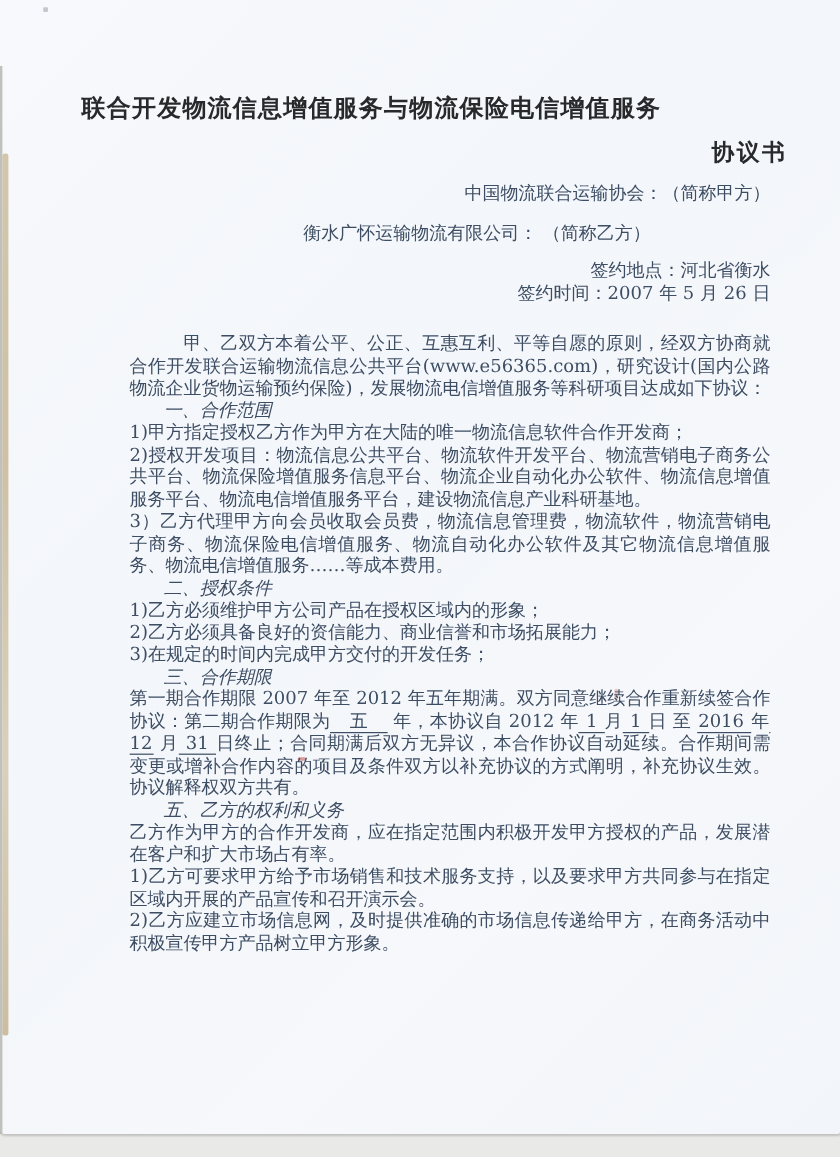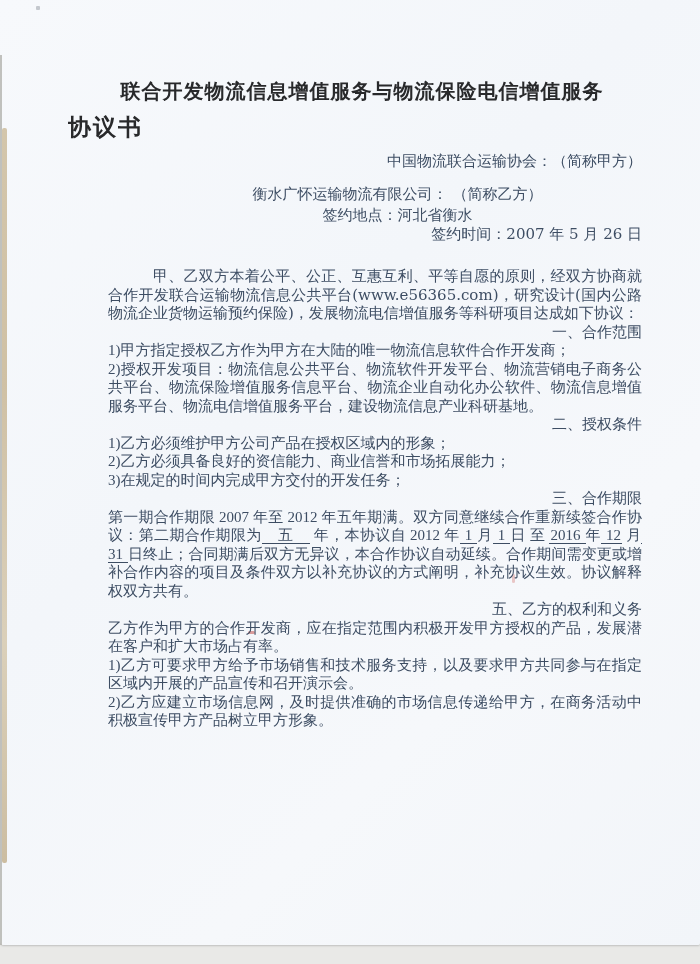--- a/index.html
+++ b/index.html
@@ -26,39 +26,39 @@
   .speck-gray{position:absolute;left:36px;top:6px;width:4px;height:4px;background:#9aa0a8;opacity:.55;border-radius:1px;}
   .speck-red{position:absolute;left:248px;top:631px;width:7px;height:3px;background:#c4524e;opacity:.55;border-radius:2px;}
   .speck-pink{position:absolute;left:512px;top:574px;width:3px;height:9px;background:#d98a86;opacity:.45;border-radius:2px;}
 
   .content{
     position:absolute;left:108px;top:78px;width:534px;
     color:#3d4d63;font-size:15px;line-height:18.5px;
     text-align:justify;
   }
   .doc-title{
-    margin:0 -14px 0 -40px;text-align:center;
+    margin:0 -14px 0 -40px;text-align:left;
     font-family:Liberation Serif, serif;
     font-weight:bold;color:#28292b;
     font-size:20px;line-height:26px;letter-spacing:1px;
   }
   .doc-subtitle{
-    margin:11px -14px 0 -40px;text-align:left;
+    margin:11px -14px 0 -40px;text-align:right;
     font-family:"DejaVu Sans","Liberation Sans",sans-serif;
     font-weight:bold;color:#28292b;
-    font-size:23px;line-height:25px;letter-spacing:2px;
+    font-size:19px;line-height:25px;letter-spacing:2px;
   }
   p{margin:0;}
   .party-a{margin-top:12px;padding-left:45px;text-align:right;}
   .party-b{margin-top:14px;padding-left:45px;text-align:center;}
-  .sign-line{margin-top:3px;padding-left:45px;text-align:center;}
+  .sign-line{margin-top:13px;padding-left:45px;text-align:right;}
   .sign-line2{margin-top:0;padding-left:45px;text-align:right;}
   .intro{margin-top:24px;text-indent:3em;}
-  .sec-heading{text-indent:1.9em;text-align:right;}
-  .sec-item{margin:0;font-family:Liberation Serif, serif;}
+  .sec-heading{text-indent:1.9em;text-align:left;font-style:italic;}
+  .sec-item{margin:0;}
   .u{border-bottom:1px solid #3d4d63;padding:0 1px;}
 </style>
 </head>
 <body>
 
 <div class="paper">
   <div class="edge-left"></div>
   <div class="binding-strip"></div>
   <div class="speck-gray"></div>
   <div class="speck-red"></div>
@@ -73,20 +73,21 @@
 
     <p class="sign-line">签约地点：河北省衡水</p>
     <p class="sign-line2">签约时间：2007 年 5 月 26 日</p>
 
     <p class="intro">甲、乙双方本着公平、公正、互惠互利、平等自愿的原则，经双方协商就合作开发联合运输物流信息公共平台(www.e56365.com)，研究设计(国内公路物流企业货物运输预约保险)，发展物流电信增值服务等科研项目达成如下协议：</p>
 
     <div>
       <p class="sec-heading">一、合作范围</p>
       <p class="sec-item">1)甲方指定授权乙方作为甲方在大陆的唯一物流信息软件合作开发商；</p>
       <p class="sec-item">2)授权开发项目：物流信息公共平台、物流软件开发平台、物流营销电子商务公共平台、物流保险增值服务信息平台、物流企业自动化办公软件、物流信息增值服务平台、物流电信增值服务平台，建设物流信息产业科研基地。</p>
+      <p class="sec-item">3）乙方代理甲方向会员收取会员费，物流信息管理费，物流软件，物流营销电子商务、物流保险电信增值服务、物流自动化办公软件及其它物流信息增值服务、物流电信增值服务……等成本费用。</p>
     </div>
 
     <div>
       <p class="sec-heading">二、授权条件</p>
       <p class="sec-item">1)乙方必须维护甲方公司产品在授权区域内的形象；</p>
       <p class="sec-item">2)乙方必须具备良好的资信能力、商业信誉和市场拓展能力；</p>
       <p class="sec-item">3)在规定的时间内完成甲方交付的开发任务；</p>
     </div>
 
     <div>

